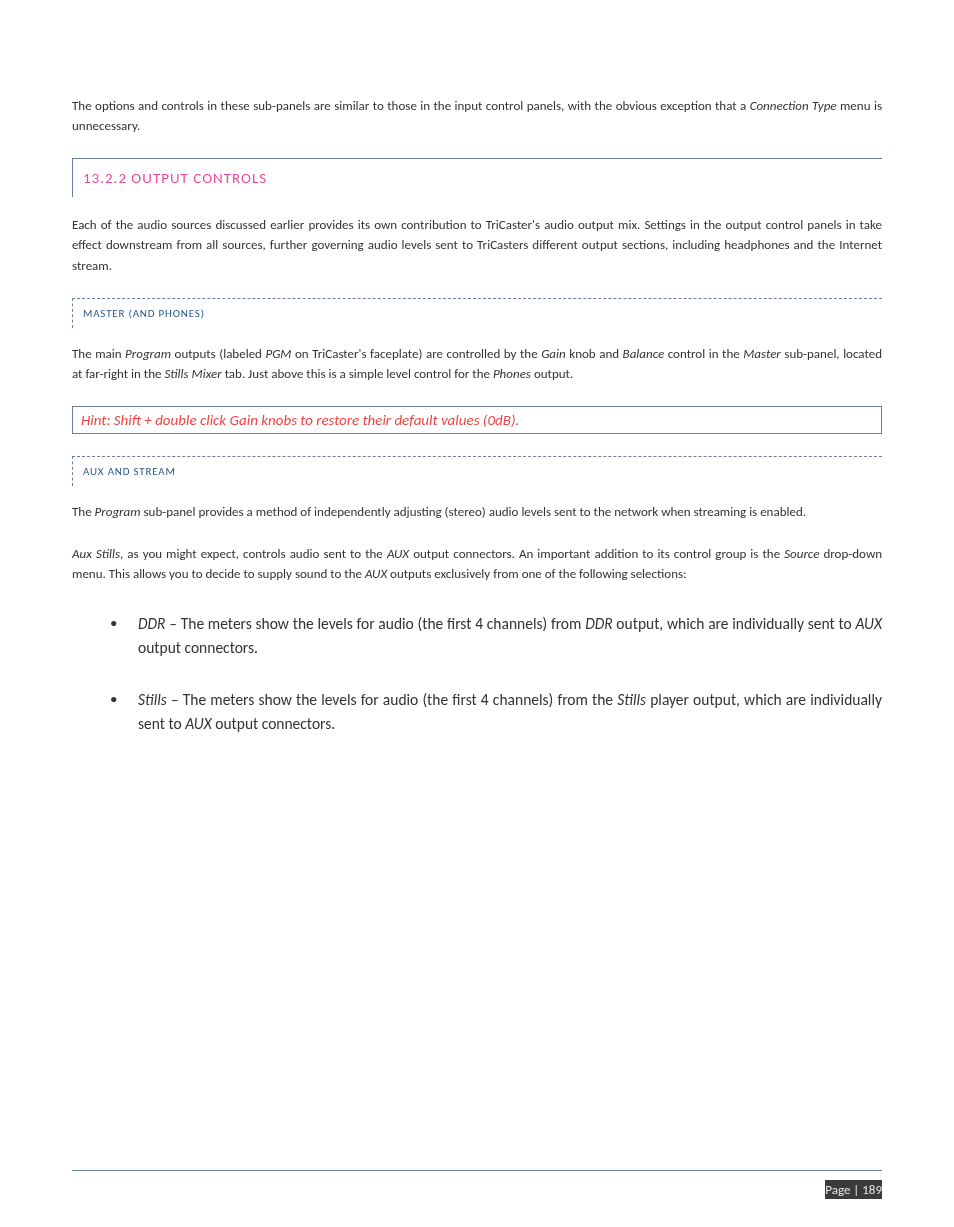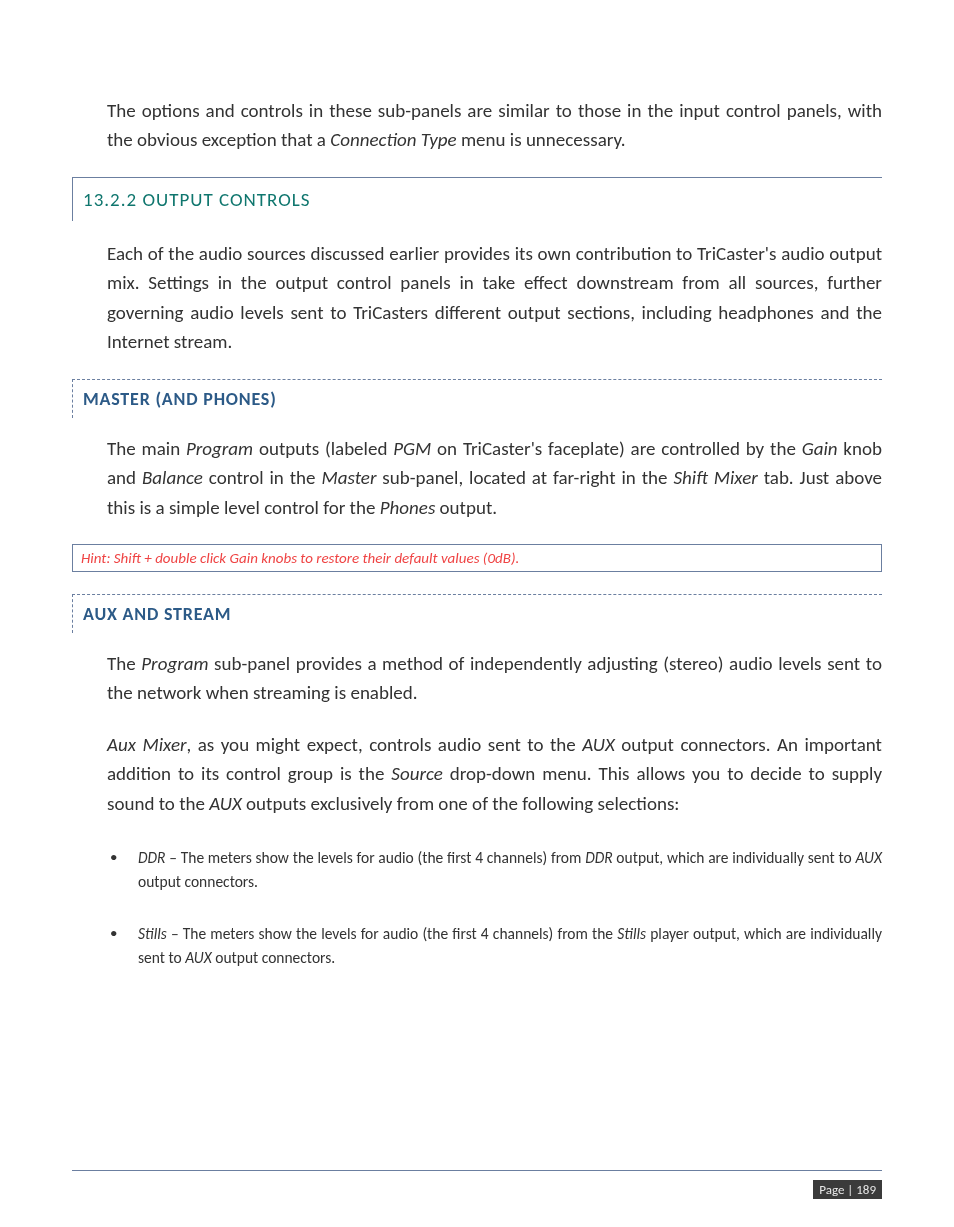--- a/index.html
+++ b/index.html
@@ -4,46 +4,45 @@
 <style>
   * { box-sizing: border-box; margin: 0; padding: 0; }
   html, body { width: 954px; height: 1227px; background: #fff; }
   body {
     font-family: Calibri, "Segoe UI", Arial, sans-serif;
     color: #333;
     padding: 96px 72px 0 72px;
     position: relative;
   }
   .para {
-    font-size: 19px;
+    font-size: 13px;
     line-height: 1.55;
     margin-bottom: 22px;
     text-align: justify;
-    margin-left: 35px;
   }
   .section-heading {
     border-top: 1px solid #6b7fa0;
     border-left: 1px solid #6b7fa0;
     padding: 10px 0 10px 10px;
     margin-bottom: 18px;
-    color: #0f766e;
-    font-size: 19px;
+    color: #ec4899;
+    font-size: 15px;
     letter-spacing: 1px;
     font-weight: 400;
   }
   .sub-heading {
     border-top: 1px dashed #6b7fa0;
     border-left: 1px dashed #6b7fa0;
     padding: 8px 0 8px 10px;
     margin-bottom: 16px;
     margin-top: 4px;
     color: #2c5a87;
-    font-size: 18px;
+    font-size: 11px;
     letter-spacing: 0.8px;
-    font-weight: 700;
+    font-weight: 400;
   }
   .hint-box {
     border: 1px solid #6b7fa0;
     padding: 4px 8px;
     margin-bottom: 22px;
     font-style: italic;
     color: #ef4444;
     font-size: 15px;
   }
   ul.bullets {
@@ -75,43 +74,43 @@
     bottom: 56px;
     border-top: 1px solid #6b7fa0;
   }
   .page-badge {
     position: absolute;
     right: 72px;
     bottom: 28px;
     background: #3b3b3b;
     color: #e8e8e8;
     font-size: 13px;
-    padding: 2px 6px;
+    padding: 2px 0;
   }
 </style>
 </head>
 <body>
 
 <p class="para">The options and controls in these sub-panels are similar to those in the input control panels, with the obvious exception that a <em>Connection Type</em> menu is unnecessary.</p>
 
 <h3 class="section-heading">13.2.2 OUTPUT CONTROLS</h3>
 
 <p class="para">Each of the audio sources discussed earlier provides its own contribution to TriCaster's audio output mix.  Settings in the output control panels in take effect downstream from all sources, further governing audio levels sent to TriCasters different output sections, including headphones and the Internet stream.</p>
 
 <h4 class="sub-heading">MASTER (AND PHONES)</h4>
 
-<p class="para">The main <em>Program</em> outputs (labeled <em>PGM</em> on TriCaster's faceplate) are controlled by the <em>Gain</em> knob and <em>Balance</em> control in the <em>Master</em> sub-panel, located at far-right in the <em>Shift Mixer</em> tab.  Just above this is a simple level control for the <em>Phones</em> output.</p>
+<p class="para">The main <em>Program</em> outputs (labeled <em>PGM</em> on TriCaster's faceplate) are controlled by the <em>Gain</em> knob and <em>Balance</em> control in the <em>Master</em> sub-panel, located at far-right in the <em>Stills Mixer</em> tab.  Just above this is a simple level control for the <em>Phones</em> output.</p>
 
 <div class="hint-box">Hint: Shift + double click Gain knobs to restore their default values (0dB).</div>
 
 <h4 class="sub-heading">AUX AND STREAM</h4>
 
 <p class="para">The <em>Program</em> sub-panel provides a method of independently adjusting (stereo) audio levels sent to the network when streaming is enabled.</p>
 
-<p class="para"><em>Aux Mixer</em>, as you might expect, controls audio sent to the <em>AUX</em> output connectors.  An important addition to its control group is the <em>Source</em> drop-down menu.  This allows you to decide to supply sound to the <em>AUX</em> outputs exclusively from one of the following selections:</p>
+<p class="para"><em>Aux Stills</em>, as you might expect, controls audio sent to the <em>AUX</em> output connectors.  An important addition to its control group is the <em>Source</em> drop-down menu.  This allows you to decide to supply sound to the <em>AUX</em> outputs exclusively from one of the following selections:</p>
 
 <ul class="bullets">
   <li><em>DDR</em> – The meters show the levels for audio (the first 4 channels) from <em>DDR</em> output, which are individually sent to <em>AUX</em> output connectors.</li>
   <li><em>Stills</em> – The meters show the levels for audio (the first 4 channels) from the <em>Stills</em> player output, which are individually sent to <em>AUX</em> output connectors.</li>
 </ul>
 
 <div class="footer-rule"></div>
 <div class="page-badge">Page | 189</div>
 
 </body></html>

